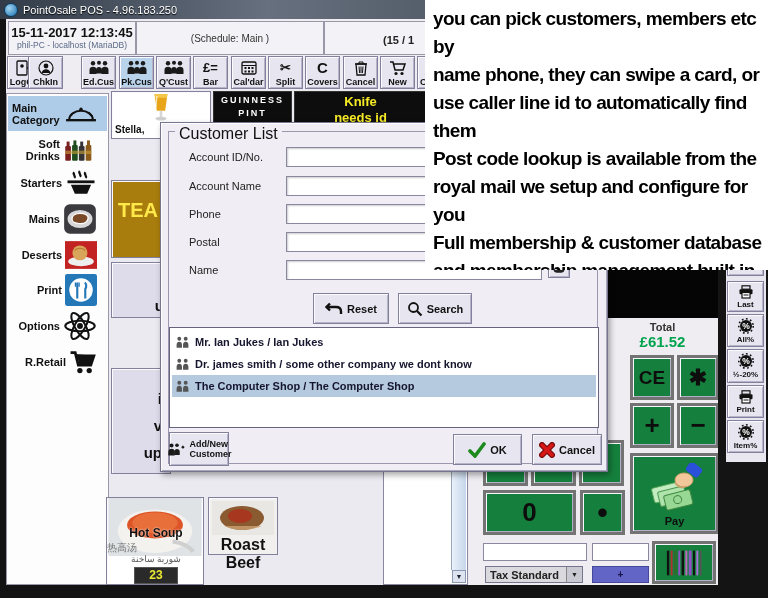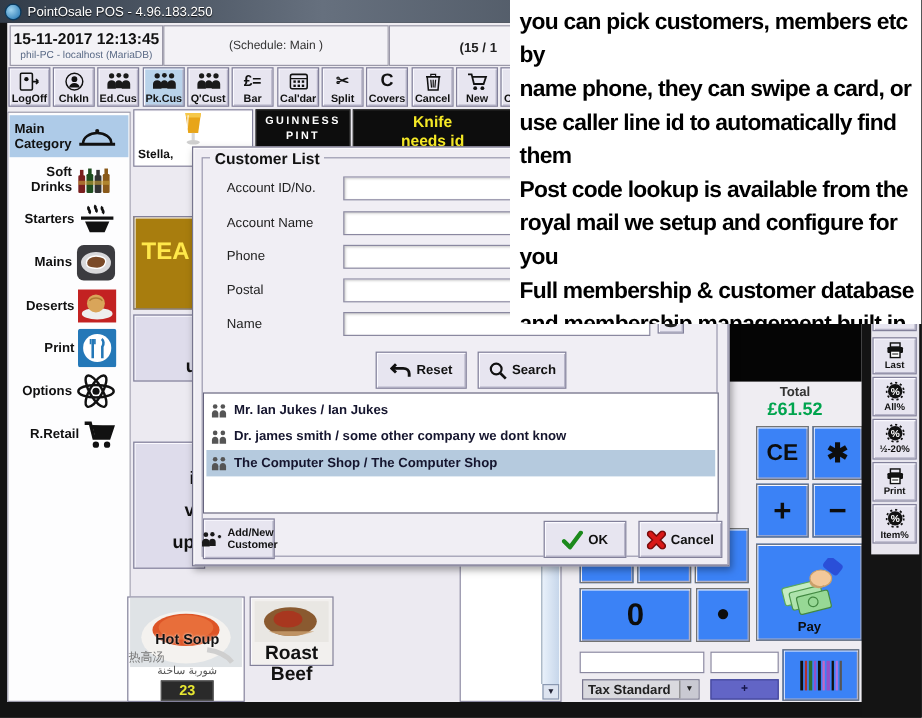--- a/index.html
+++ b/index.html
@@ -30,29 +30,29 @@
   .si.active{background:#aecbe8;}
   .si.active .lbl{text-align:left;flex:1;padding-left:4px;}
   
   .menubg{left:109px;top:90px;width:360px;height:495px;background:#eceaf1;z-index:2;}
   .mbtn{border:1px solid #82809a;box-shadow:inset 1px 1px 0 #fbfaff;box-sizing:border-box;z-index:3;}
   .blackbtn{background:#0d0d0d;color:#fff;display:flex;flex-direction:column;align-items:center;justify-content:center;z-index:3;border:1px solid #333;box-sizing:border-box;}
   .prel{white-space:pre-line;}
   
   .dialog{left:160px;top:122px;width:446px;height:348px;background:#f0eef4;border:1px solid #77758e;box-shadow:2px 3px 6px rgba(0,0,0,.35),inset 1px 1px 0 #fff,inset -1px -1px 0 #a8a6ba;z-index:20;}
   .groupbox{left:7px;top:8px;width:430px;height:333px;border:1px solid #9a98ae;box-sizing:border-box;}
-  .gtitle{left:14px;top:2px;background:#f0eef4;padding:0 4px;font-size:13px;font-weight:bold;color:#111;z-index:21;}
+  .gtitle{left:14px;top:2px;background:#f0eef4;padding:0 4px;font-size:16px;font-weight:normal;color:#111;z-index:21;}
   .flabel{font-size:11px;color:#222;}
   .tin{position:absolute;width:256px;height:20px;background:#fff;border:1px solid #8a88a0;box-shadow:inset 1px 1px 2px #ccc;box-sizing:border-box;font-size:11px;padding:0 3px;}
   .dbtn{display:flex;align-items:center;justify-content:center;gap:4px;font-size:11px;font-weight:bold;color:#111;}
   .listbox{left:8px;top:204px;width:430px;height:101px;background:#fff;border:1px solid #66647e;box-sizing:border-box;}
   .lrow{position:absolute;left:2px;width:424px;height:22px;display:flex;align-items:center;gap:5px;padding-left:3px;box-sizing:border-box;font-size:11px;font-weight:bold;color:#15152e;}
   .lrow.selected{background:#b5cade;}
   
-  .key{display:flex;align-items:center;justify-content:center;font-weight:bold;color:#0d0d0d;background:#3b82f6;border:1px solid #737373;box-shadow:inset 1px 1px 0 #f8f7fd,inset -1px -1px 0 #b2b0c4;box-sizing:border-box;z-index:4;}
+  .key{display:flex;align-items:center;justify-content:center;font-weight:bold;color:#0d0d0d;background:#15803d;border:3px solid #737373;box-shadow:inset 1px 1px 0 #f8f7fd,inset -1px -1px 0 #b2b0c4;box-sizing:border-box;z-index:4;}
   .sab{width:37px;display:flex;flex-direction:column;align-items:center;justify-content:center;font-size:8px;font-weight:bold;color:#111;gap:1px;z-index:6;}
   .receipt{left:383px;top:130px;width:85px;height:455px;background:#fff;border:1px solid #8a88a0;box-sizing:border-box;z-index:3;}
   .scrolltrack{position:absolute;right:1px;top:1px;width:14px;height:438px;background:linear-gradient(90deg,#e9f1fb,#c6d6ea);border-left:1px solid #9ab;}
   .scrollbtn{position:absolute;right:1px;bottom:1px;width:14px;height:13px;background:#dde4f0;border:1px solid #8a98b0;box-sizing:border-box;font-size:7px;display:flex;align-items:center;justify-content:center;color:#223;}
   .annotation{left:425px;top:0;width:343px;height:270px;background:#ffffff;color:#000;font-size:19px;font-weight:bold;line-height:28px;letter-spacing:-0.6px;padding:5px 2px 0 8px;box-sizing:border-box;z-index:50;white-space:pre-line;overflow:hidden;}
   .darkzone{background:#141414;z-index:5;}
   svg{display:block;}
 </style>
 </head>
 <body>
@@ -80,21 +80,21 @@
   <div class="abs tb btn3d" style="left:7px;top:56px;">
     <span class="ic">
         <svg width="18" height="16" viewBox="0 0 18 16">
           <rect x="1" y="1" width="10" height="14" rx="1" fill="none" stroke="#111" stroke-width="1.3"></rect>
           <circle cx="6" cy="6" r="1.8" fill="#111"></circle>
           <path d="M11 8h5m0 0l-2-2m2 2l-2 2" stroke="#111" stroke-width="1.4" fill="none"></path>
         </svg>
       </span>
     <span class="lbl">LogOff</span>
   </div>
-  <div class="abs tb btn3d" style="left:44px;top:56px;">
+  <div class="abs tb btn3d" style="left:28px;top:56px;">
     <span class="ic">
         <svg width="16" height="16" viewBox="0 0 16 16">
           <circle cx="8" cy="8" r="7" fill="none" stroke="#111" stroke-width="1.2"></circle>
           <circle cx="8" cy="6" r="2.4" fill="#111"></circle>
           <path d="M3.5 13c.5-2.5 2.2-3.8 4.5-3.8s4 1.3 4.5 3.8z" fill="#111"></path>
         </svg>
       </span>
     <span class="lbl">ChkIn</span>
   </div>
   <div class="abs tb btn3d" style="left:81px;top:56px;">

